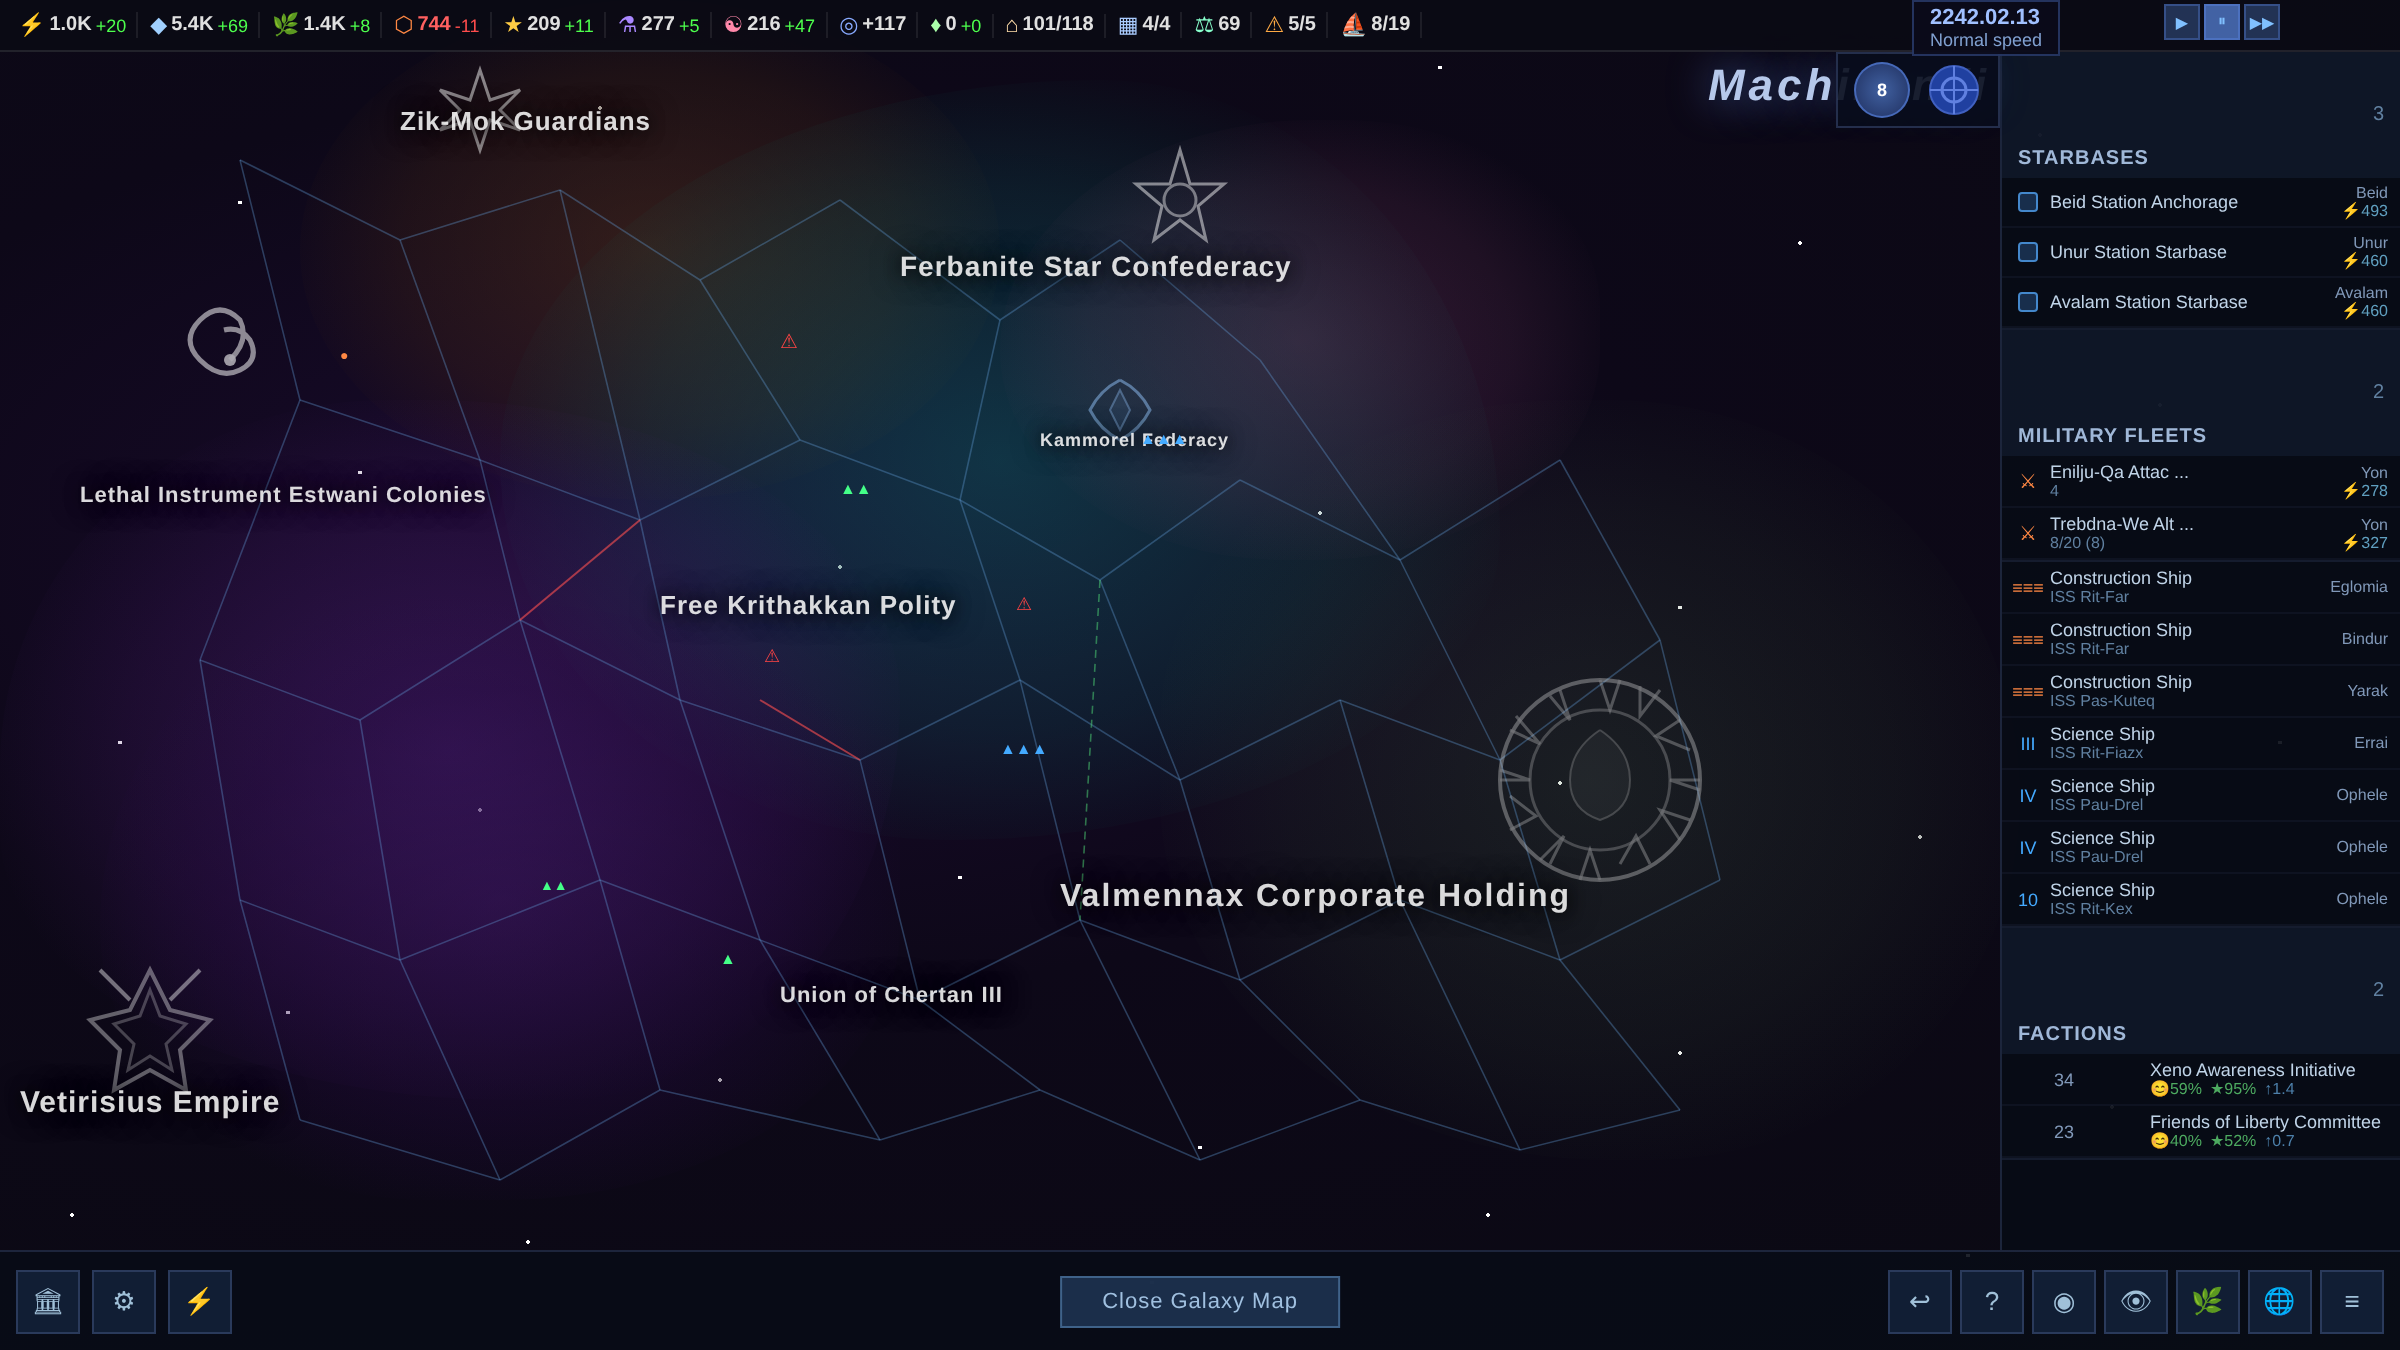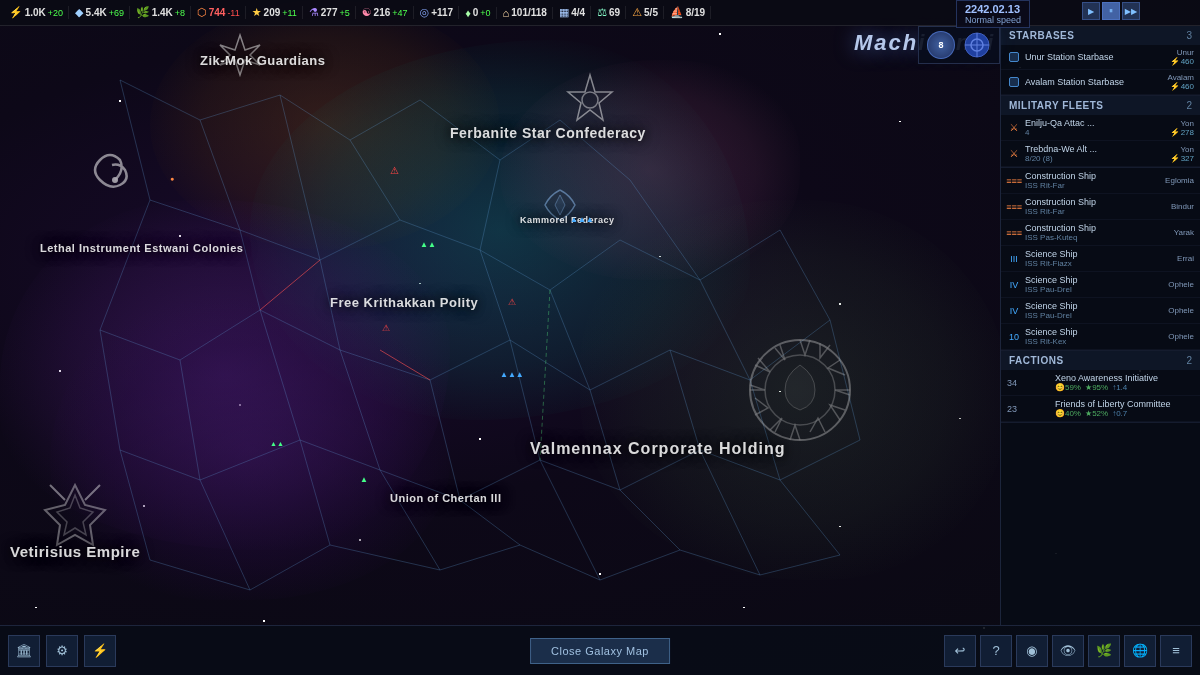--- a/index.html
+++ b/index.html
@@ -202,20 +202,21 @@
       padding: 4px 8px;
       background: rgba(20,30,50,0.6);
       cursor: pointer;
     }
     .outliner-section-title {
       color: #a0b8d8;
       font-size: 10px;
       font-weight: bold;
       text-transform: uppercase;
       letter-spacing: 0.5px;
+      margin-top: 44px;
     }
     .outliner-section-count {
       color: #6080a0;
       font-size: 10px;
     }
 
     .outliner-item {
       display: flex;
       align-items: center;
       padding: 3px 6px;
@@ -267,20 +268,21 @@
       align-items: center;
       padding: 3px 6px;
       gap: 4px;
       border-bottom: 1px solid rgba(80,100,150,0.1);
       cursor: pointer;
     }
     .faction-num {
       color: #8098b8;
       font-size: 9px;
       width: 16px;
+      margin-left: 20px;
     }
     .faction-info { flex: 1; margin-left: 28px; }
     .faction-name { color: #c0d4e8; font-size: 9px; }
     .faction-stats { display: flex; gap: 4px; font-size: 8px; color: #6080a0; align-items: center; }
     .faction-stat-green { color: #4daa60; }
     .faction-stat-blue { color: #4d80aa; }
 
     
     #bottom-bar {
       position: absolute;
@@ -637,20 +639,32 @@
     <div class="outliner-section-header">
       <span class="outliner-section-title">Starbases</span>
       <span class="outliner-section-count">3</span>
     </div>
     <div id="starbases-list">
         <div class="outliner-item">
       <div class="outliner-item-icon">
         <div style="width:10px;height:10px;border:1.5px solid #4488cc;border-radius:2px;background:rgba(50,100,160,0.4);"></div>
       </div>
       <div class="outliner-item-info">
+        <div class="outliner-item-name">Beid Station Anchorage</div>
+      </div>
+      <div class="outliner-item-value">
+        <div class="outliner-item-loc">Beid</div>
+        <div class="outliner-item-num">⚡493</div>
+      </div>
+    </div>
+        <div class="outliner-item">
+      <div class="outliner-item-icon">
+        <div style="width:10px;height:10px;border:1.5px solid #4488cc;border-radius:2px;background:rgba(50,100,160,0.4);"></div>
+      </div>
+      <div class="outliner-item-info">
         <div class="outliner-item-name">Unur Station Starbase</div>
       </div>
       <div class="outliner-item-value">
         <div class="outliner-item-loc">Unur</div>
         <div class="outliner-item-num">⚡460</div>
       </div>
     </div>
         <div class="outliner-item">
       <div class="outliner-item-icon">
         <div style="width:10px;height:10px;border:1.5px solid #4488cc;border-radius:2px;background:rgba(50,100,160,0.4);"></div>

